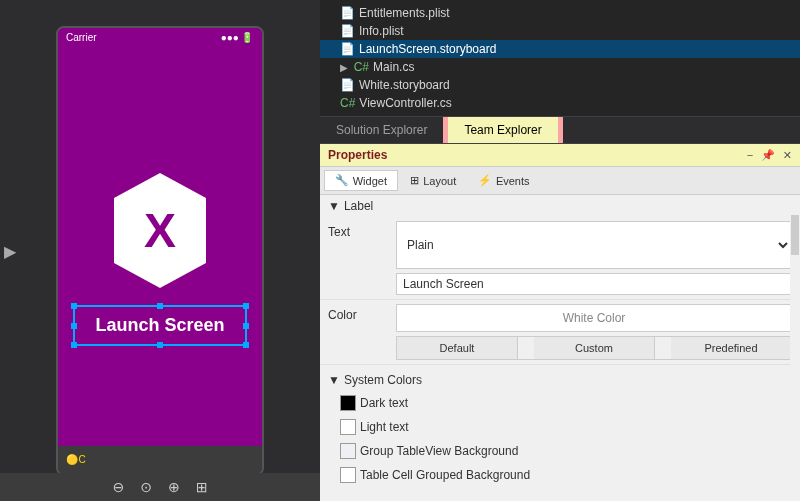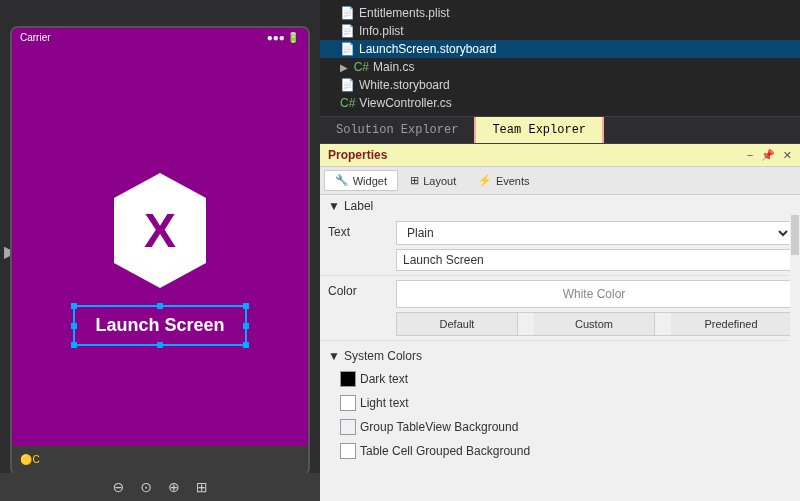--- a/index.html
+++ b/index.html
@@ -11,21 +11,21 @@
       height: 501px;
       background: #2d2d30;
       display: flex;
       flex-direction: column;
       align-items: center;
       justify-content: center;
       position: relative;
     }
 
     .phone-frame {
-      width: 300px;
+      width: 208px;
       height: 450px;
       background: #8b008b;
       border: 2px solid #555;
       border-radius: 8px;
       display: flex;
       flex-direction: column;
       align-items: center;
       justify-content: flex-start;
       position: relative;
       overflow: hidden;
@@ -220,22 +220,21 @@
       display: flex;
       background: #2d2d30;
       border-bottom: 1px solid #3f3f46;
     }
 
     .tab {
       padding: 6px 16px;
       color: #9d9d9d;
       cursor: pointer;
       font-size: 12px;
-      border-right: 2px solid #fca5a5;
-      font-family: Liberation Mono, monospace;
+      border-right: 5px solid #fca5a5;
     }
 
     .tab.active {
       background: #f5f5b5;
       color: #000;
     }
 
     
     .properties-panel {
       background: #f0f0f0;
@@ -322,21 +321,21 @@
 
     .prop-control {
       flex: 1;
       display: flex;
       flex-direction: column;
       gap: 4px;
     }
 
     .prop-select {
       width: 100%;
-      padding: 3px 6px;
+      padding: 15px 6px;
       border: 1px solid #ccc;
       background: white;
       font-size: 12px;
       color: #333;
     }
 
     .prop-input {
       width: 100%;
       padding: 3px 6px;
       border: 1px solid #ccc;

